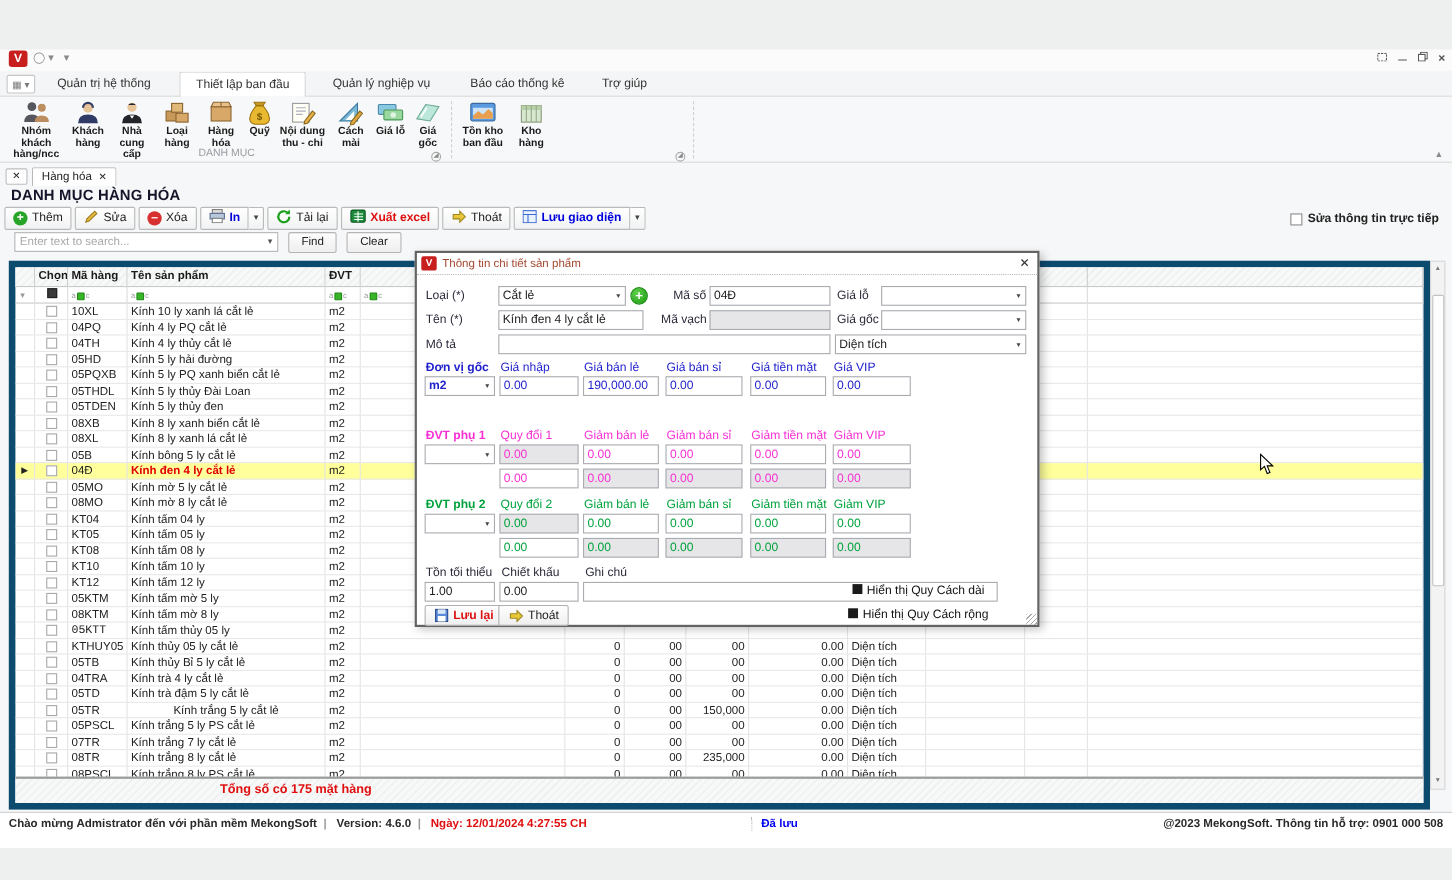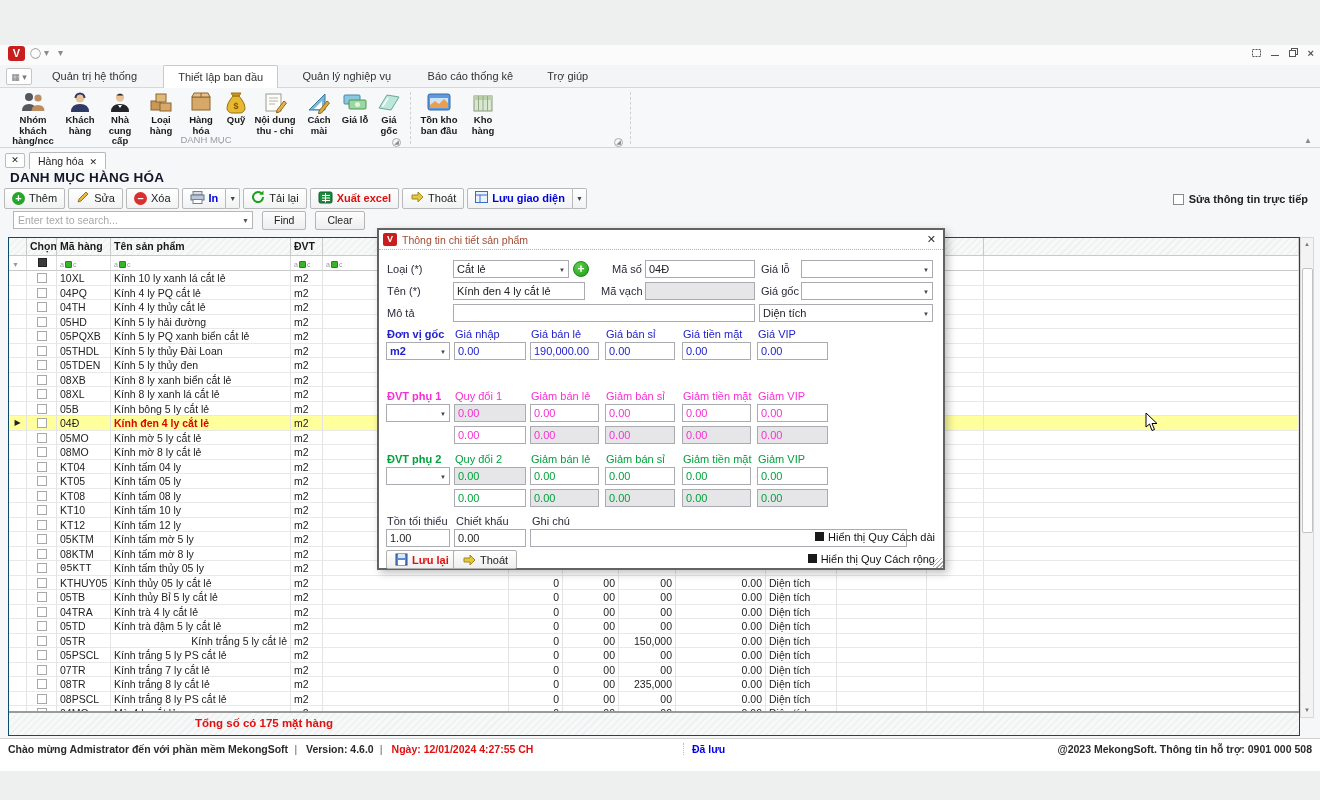--- a/index.html
+++ b/index.html
@@ -67,21 +67,21 @@
   .searchbox .ph { position:absolute; left:4px; top:2px; color:#a8a8a8; font-size:10.5px; }
   .searchbox .car { position:absolute; right:3px; top:5px; font-size:7px; color:#555; }
   .sbtn { height:19px; padding:0 11px; border:1px solid #b5b5b5; background:linear-gradient(#fdfdfd,#eeeeef);
     border-radius:2px; font-size:10.5px; line-height:17px; }
 
   #edit-direct { position:absolute; top:45px; right:12px; display:flex; align-items:center; gap:5px;
     font-weight:bold; font-size:11px; color:#222; }
   .cbx { width:11px; height:11px; border:1px solid #8a8a8a; background:#fff; display:inline-block; }
 
   
-  #grid { position:absolute; left:8px; top:89px; width:1292px; height:499px; background:#fff; border:1px solid #0c4a6e; }
+  #grid { position:absolute; left:8px; top:89px; width:1292px; height:499px; background:#fff; border:6px solid #0c4a6e; }
   .g-header { position:absolute; top:0; left:0; right:0; height:18px; display:flex; }
   .g-header .hc { border-right:1px solid #c9c9c9; border-bottom:1px solid #c9c9c9; font-weight:bold; font-size:10.5px;
     color:#1a1a1a; padding:2px 3px 0 3px; overflow:hidden; white-space:nowrap; }
   .g-filter { position:absolute; top:18px; left:0; right:0; height:15px; display:flex; }
   .g-filter .fc { border-right:1px solid #dcdcdc; border-bottom:1px solid #c9c9c9; padding:1px 3px; overflow:hidden; }
   .abc { display:inline-flex; align-items:center; gap:1px; font-size:7px; color:#999; }
   .abc .gb { width:7px; height:7px; background:#38b428; border:1px solid #1f8a14; border-radius:1px; display:inline-block; }
   .selall { width:9px; height:9px; background:#3a3a3a; border:1px solid #222; display:inline-block; margin-left:8px; }
   #g-rows { position:absolute; top:33px; left:0; right:0; height:442px; overflow:hidden; }
   .grow { display:flex; height:14.5px; }
@@ -112,21 +112,21 @@
   .fld { position:absolute; height:18px; border:1px solid #a9abb0; background:#fff; font-size:11px; padding:2px 3px;
     overflow:hidden; white-space:nowrap; }
   .fld.gray { background:#e6e6e8; }
   .combo .car { position:absolute; right:3px; top:6px; font-size:6px; color:#444; }
   .plusbtn { position:absolute; width:16px; height:16px; border-radius:50%; background:radial-gradient(circle at 35% 30%,#5ed04a,#1e9a14);
     color:#fff; font-weight:bold; text-align:center; line-height:15px; font-size:12px; border:1px solid #188a10; }
   .c-blue { color:#2222cc !important; }
   .c-mag { color:#f72fd3 !important; }
   .c-grn { color:#00a23c !important; }
   .sect-title { font-weight:bold; }
-  .mcb { position:absolute; right:8px; width:200px; text-align:right; font-size:11px; color:#111; }
+  .mcb { position:absolute; right:8px; width:200px; text-align:center; font-size:11px; color:#111; }
   .mcb .sq { display:inline-block; width:9px; height:9px; background:#1a1a1a; margin-right:4px; }
   .mbtn { position:absolute; height:19px; border:1px solid #b0b0b0; background:linear-gradient(#fefefe,#efefef);
     border-radius:2px; display:flex; align-items:center; gap:4px; padding:0 8px; font-size:11px; }
   .mbtn.save { color:#dd1010; font-weight:bold; }
   .grip { position:absolute; right:0; bottom:0; width:10px; height:10px;
     background:repeating-linear-gradient(135deg,#aaa 0 1px,transparent 1px 3px); }
 
   
   #statusbar { position:absolute; left:0; right:0; top:738px; height:33px; background:#fff; border-top:1px solid #cfcfcf; }
   #statusbar .lft { position:absolute; left:8px; top:4px; font-weight:bold; color:#2a2a2a; font-size:10.5px; }
@@ -801,21 +801,21 @@
             <div class="gc" style="width: 90px; text-align: right;">0.00</div>
             <div class="gc" style="width: 71px; text-align: left;">Diện tích</div>
             <div class="gc" style="width: 90px; text-align: left;"></div>
             <div class="gc" style="width: 57px; text-align: left;"></div>
             <div class="gc" style="flex: 1 1 0%;"></div>
           </div>
           <div class="grow">
             <div class="gc ind" style="width: 18px; text-align: center;"></div>
             <div class="gc" style="width: 30px; text-align: left;"><span class="rcb"></span></div>
             <div class="gc" style="width: 54px; text-align: left;">05TR</div>
-            <div class="gc name" style="width: 180px; text-align: right;">Kính trắng 5 ly cắt lẻ</div>
+            <div class="gc name" style="width: 180px; text-align: center;">Kính trắng 5 ly cắt lẻ</div>
             <div class="gc" style="width: 32px; text-align: left;">m2</div>
             <div class="gc" style="width: 186px; text-align: left;"></div>
             <div class="gc" style="width: 54px; text-align: right;">0</div>
             <div class="gc" style="width: 56px; text-align: right;">00</div>
             <div class="gc" style="width: 57px; text-align: right;">150,000</div>
             <div class="gc" style="width: 90px; text-align: right;">0.00</div>
             <div class="gc" style="width: 71px; text-align: left;">Diện tích</div>
             <div class="gc" style="width: 90px; text-align: left;"></div>
             <div class="gc" style="width: 57px; text-align: left;"></div>
             <div class="gc" style="flex: 1 1 0%;"></div>

